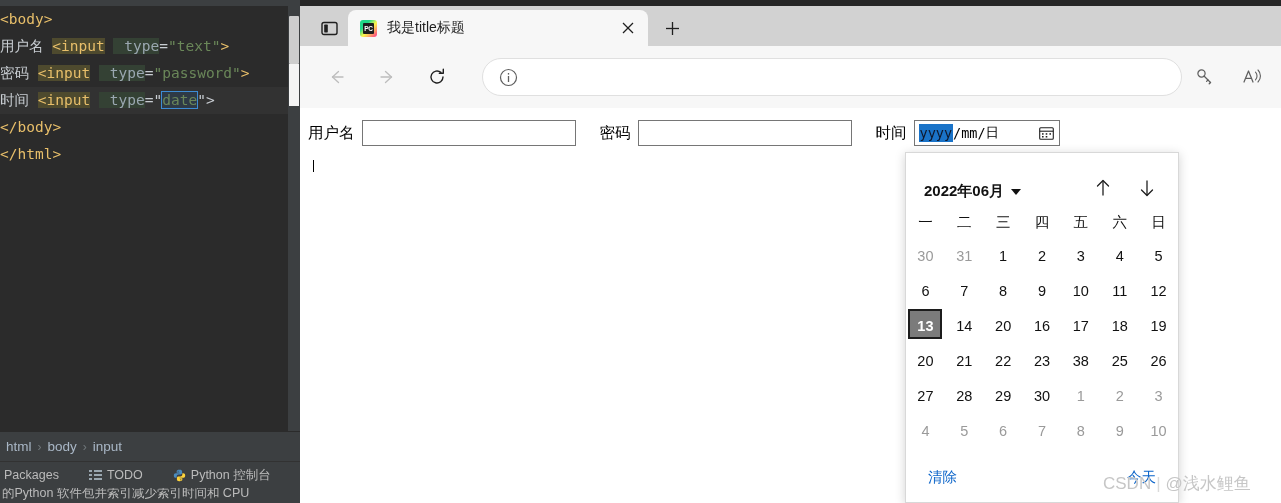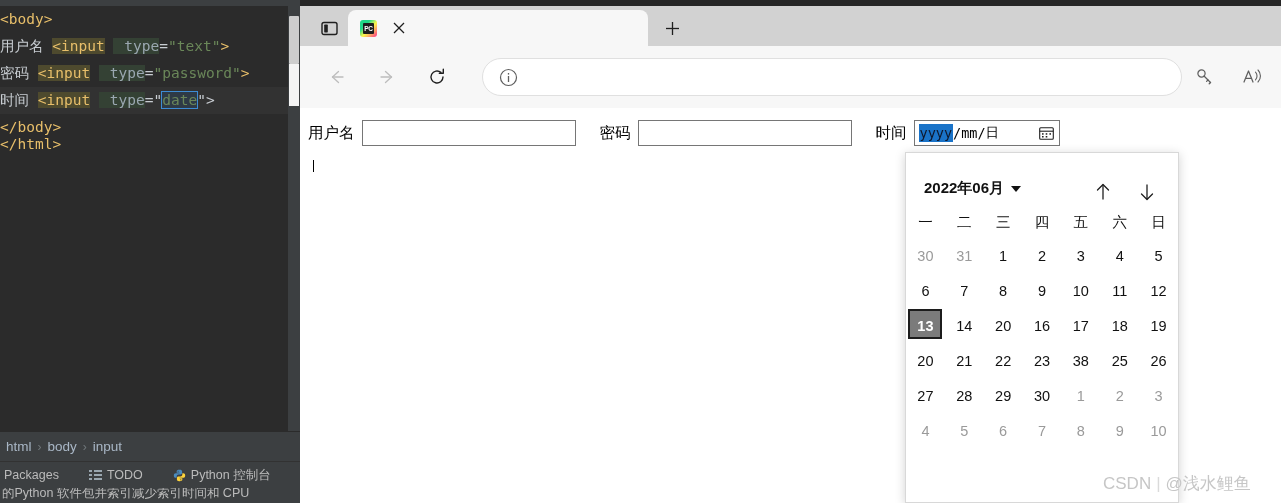--- a/index.html
+++ b/index.html
@@ -195,21 +195,21 @@
 
   
   .calendar {
     position: absolute; left: 605px; top: 44px; width: 274px; height: 351px;
     background: #ffffff; border: 1px solid #d8d8d8;
     box-shadow: 0 2px 10px rgba(0,0,0,0.18);
     box-sizing: border-box; overflow: hidden;
   }
   .cal-header {
     position: absolute; left: 0; top: 0; width: 272px; height: 48px;
-    display: flex; align-items: flex-start; box-sizing: border-box; padding: 0 18px; margin-top: 26px;
+    display: flex; align-items: flex-end; box-sizing: border-box; padding: 0 18px;
   }
   .cal-month {
     display: flex; align-items: center; gap: 7px; cursor: pointer;
     font-size: 15px; font-weight: bold; color: #111;
   }
   .cal-chevron { width: 0; height: 0; border-left: 5px solid transparent;
                  border-right: 5px solid transparent; border-top: 6px solid #111; }
   .cal-nav { margin-left: auto; display: flex; align-items: center; gap: 18px; }
   .cal-arrow { width: 26px; height: 26px; cursor: pointer;
                display: flex; align-items: center; justify-content: center; }
@@ -254,21 +254,21 @@
   <div class="ide">
     <div class="ide-topstrip"></div>
 
     <div class="editor">
       <div id="code-lines-host">
           <div class="code-line" style="top: 0px;"><span class="tok-tag">&lt;body&gt;</span></div>
           <div class="code-line" style="top: 27px;"><span class="tok-plain">用户名 </span><span class="tok-tag hl-ident">&lt;input</span><span class="tok-plain"> </span><span class="tok-attr hl-attr">type</span><span class="tok-plain">=</span><span class="tok-str">"text"</span><span class="tok-tag">&gt;</span></div>
           <div class="code-line" style="top: 54px;"><span class="tok-plain">密码 </span><span class="tok-tag hl-ident">&lt;input</span><span class="tok-plain"> </span><span class="tok-attr hl-attr">type</span><span class="tok-plain">=</span><span class="tok-str">"password"</span><span class="tok-tag">&gt;</span></div>
           <div class="code-line highlight" style="top: 81px;"><span class="tok-plain">时间 </span><span class="tok-tag hl-ident">&lt;input</span><span class="tok-plain"> </span><span class="tok-attr hl-attr">type</span><span class="tok-plain">="</span><span class="tok-str sel-box">date</span><span class="tok-plain">"&gt;</span></div>
           <div class="code-line" style="top: 108px;"><span class="tok-tag">&lt;/body&gt;</span></div>
-          <div class="code-line" style="top: 125px;"><span class="tok-tag">&lt;/html&gt;</span></div>
+          <div class="code-line" style="top: 135px;"><span class="tok-tag">&lt;/html&gt;</span></div>
         </div>
     </div>
 
     <div class="ide-scroll-track">
       <div class="ide-scroll-thumb"></div>
       <div class="ide-scroll-lower"></div>
     </div>
 
     <div class="breadcrumb-bar">
       <span class="crumb">html</span>
@@ -319,20 +319,21 @@
         <svg width="17" height="17" viewBox="0 0 17 17">
           <rect x="1" y="2.5" width="15" height="12" rx="2" fill="none" stroke="#1f1f1f" stroke-width="1.4"></rect>
           <rect x="3.2" y="4.6" width="3.6" height="7.8" rx="0.6" fill="#1f1f1f"></rect>
         </svg>
       </div>
 
       <div class="tab">
         <span class="tab-favicon">
           <span>PC</span>
         </span>
+        <span class="tab-title">我是title标题</span>
         <span class="tab-close">
           <svg width="12" height="12" viewBox="0 0 12 12">
             <line x1="1" y1="1" x2="11" y2="11" stroke="#1f1f1f" stroke-width="1.3"></line>
             <line x1="11" y1="1" x2="1" y2="11" stroke="#1f1f1f" stroke-width="1.3"></line>
           </svg>
         </span>
       </div>
 
       <div class="tab-new">
         <svg width="15" height="15" viewBox="0 0 15 15">
@@ -488,20 +489,24 @@
             <div class="cal-day other">3</div>
             <div class="cal-day other">4</div>
             <div class="cal-day other">5</div>
             <div class="cal-day other">6</div>
             <div class="cal-day other">7</div>
             <div class="cal-day other">8</div>
             <div class="cal-day other">9</div>
             <div class="cal-day other">10</div>
           </div>
 
+        <div class="cal-footer">
+          <span class="cal-link">清除</span>
+          <span class="cal-link">今天</span>
+        </div>
       </div>
     </div>
   </div>
 
   <div class="watermark">
     <span>CSDN</span><span class="bar">|</span><span>@浅水鲤鱼</span>
   </div>
 
 </div>
 

